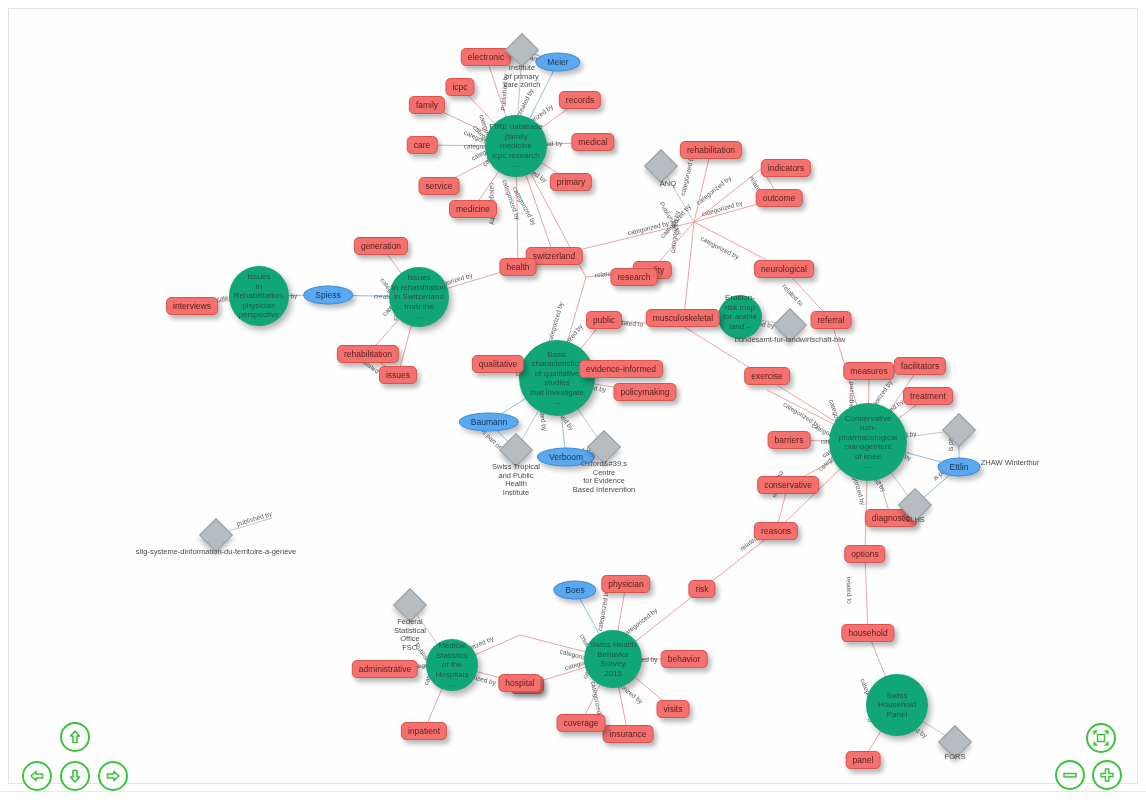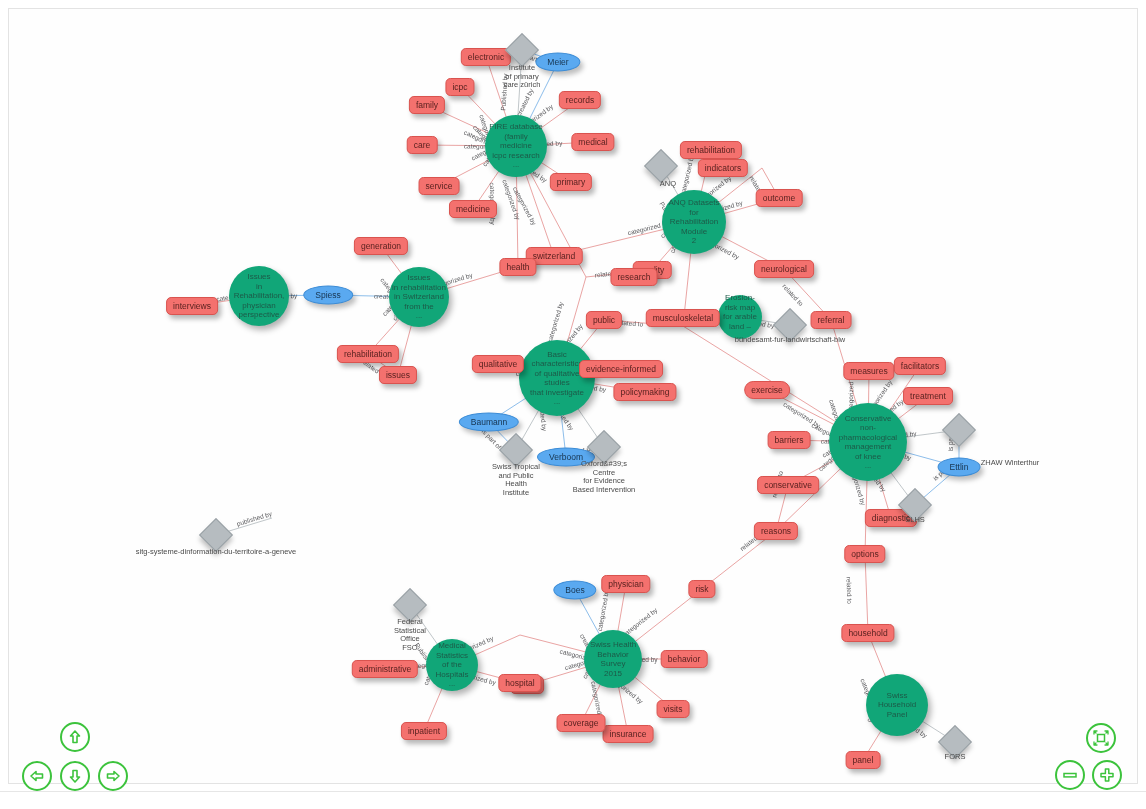--- a/index.html
+++ b/index.html
@@ -323,26 +323,20 @@
       <div class="edge-label" style="left: 865.99px; top: 580.07px; transform: translate(-50%, -50%) rotate(87.8253deg);">related to</div>
     </div>
   <div class="node-layer" id="node-layer">
       <div class="node-dataset" style="left: 485px; top: 115px; width: 62px; height: 62px;">
         <span style="white-space: pre-line;">FIRE database
 (family
 medicine
 icpc research
 ...</span>
       </div>
-      <div class="node-dataset" style="left: 662px; top: 190px; width: 64px; height: 64px;">
-        <span style="white-space: pre-line;">ANQ Datasets
-for Rehabilitation
-Module
-2</span>
-      </div>
       <div class="node-dataset" style="left: 389px; top: 267px; width: 60px; height: 60px;">
         <span style="white-space: pre-line;">Issues
 in rehabilitation
 in Switzerland
 from the
 ...</span>
       </div>
       <div class="node-dataset" style="left: 229px; top: 266px; width: 60px; height: 60px;">
         <span style="white-space: pre-line;">Issues
 in Rehabilitation,
@@ -390,38 +384,38 @@
       <div class="node-keyword" style="left: 486px; top: 57px;">electronic</div>
       <div class="node-keyword" style="left: 460px; top: 87px;">icpc</div>
       <div class="node-keyword" style="left: 427px; top: 105px;">family</div>
       <div class="node-keyword" style="left: 422px; top: 145px;">care</div>
       <div class="node-keyword" style="left: 439px; top: 186px;">service</div>
       <div class="node-keyword" style="left: 473px; top: 209px;">medicine</div>
       <div class="node-keyword" style="left: 580px; top: 100px;">records</div>
       <div class="node-keyword" style="left: 593px; top: 142px;">medical</div>
       <div class="node-keyword" style="left: 571px; top: 182px;">primary</div>
       <div class="node-keyword" style="left: 711px; top: 150px;">rehabilitation</div>
-      <div class="node-keyword" style="left: 723px; top: 168px;">indicators</div>
+      <div class="node-keyword" style="left: 786px; top: 168px;">indicators</div>
       <div class="node-keyword" style="left: 779px; top: 198px;">outcome</div>
       <div class="node-keyword" style="left: 784px; top: 269px;">neurological</div>
       <div class="node-keyword" style="left: 831px; top: 320px;">referral</div>
       <div class="node-keyword" style="left: 652px; top: 270px;">quality</div>
       <div class="node-keyword" style="left: 683px; top: 318px;">musculoskeletal</div>
       <div class="node-keyword" style="left: 554px; top: 256px;">switzerland</div>
       <div class="node-keyword" style="left: 586px; top: 277px; margin-left: 48px;">research</div>
       <div class="node-keyword" style="left: 518px; top: 267px;">health</div>
       <div class="node-keyword" style="left: 604px; top: 320px;">public</div>
       <div class="node-keyword" style="left: 381px; top: 246px;">generation</div>
       <div class="node-keyword" style="left: 368px; top: 354px;">rehabilitation</div>
       <div class="node-keyword" style="left: 398px; top: 375px;">issues</div>
       <div class="node-keyword" style="left: 192px; top: 306px;">interviews</div>
       <div class="node-keyword" style="left: 498px; top: 364px;">qualitative</div>
       <div class="node-keyword" style="left: 621px; top: 369px;">evidence-informed</div>
       <div class="node-keyword" style="left: 645px; top: 392px;">policymaking</div>
-      <div class="node-keyword" style="left: 767px; top: 390px; border-radius: 9px;">exercise</div>
+      <div class="node-keyword" style="left: 767px; top: 376px;">exercise</div>
       <div class="node-keyword" style="left: 869px; top: 371px;">measures</div>
       <div class="node-keyword" style="left: 920px; top: 366px;">facilitators</div>
       <div class="node-keyword" style="left: 928px; top: 396px;">treatment</div>
       <div class="node-keyword" style="left: 789px; top: 440px;">barriers</div>
       <div class="node-keyword" style="left: 788px; top: 485px;">conservative</div>
       <div class="node-keyword" style="left: 776px; top: 531px;">reasons</div>
       <div class="node-keyword" style="left: 891px; top: 518px;">diagnostic</div>
       <div class="node-keyword" style="left: 865px; top: 554px;">options</div>
       <div class="node-keyword" style="left: 702px; top: 589px;">risk</div>
       <div class="node-keyword" style="left: 868px; top: 633px;">household</div>

